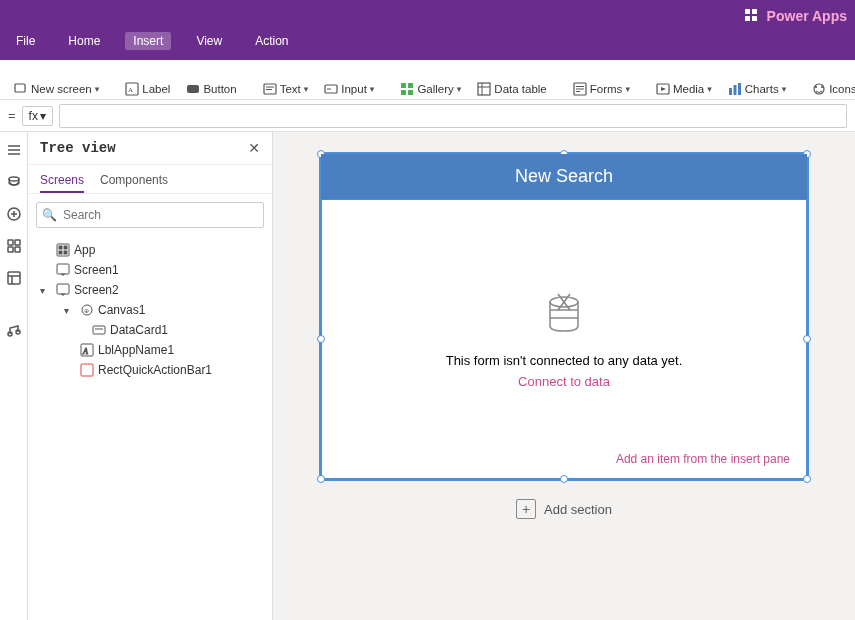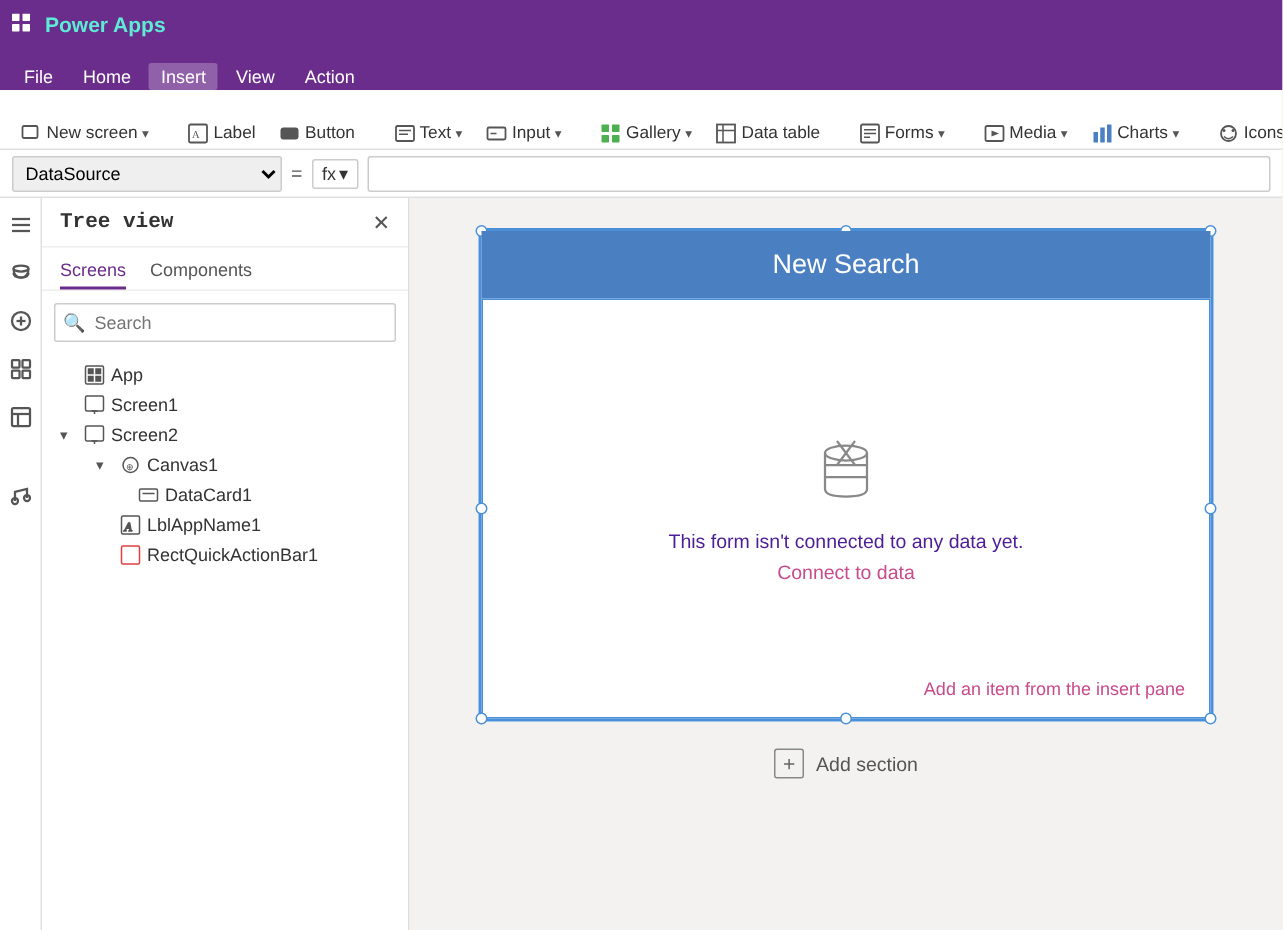--- a/index.html
+++ b/index.html
@@ -5,34 +5,35 @@
     * { box-sizing: border-box; margin: 0; padding: 0; }
     body { font-family: 'Segoe UI', sans-serif; font-size: 13px; background: #f3f2f1; overflow: hidden; width: 855px; height: 620px; }
 
     
     #title-bar {
       display: flex;
       align-items: center;
       background: #6b2d8b;
       height: 32px;
       padding: 0 8px;
-      color: #5eead4;
+      color: #f9a8d4;
+      justify-content: flex-end;
     }
     #title-bar .app-grid-icon { margin-right: 8px; display: flex; align-items: center; }
     #title-bar .app-name { font-size: 14px; font-weight: 600; }
 
     
     #menu-bar {
       display: flex;
-      align-items: flex-end;
+      align-items: flex-start;
       background: #6b2d8b;
       height: 28px;
       padding: 0 8px;
       color: white;
-      gap: 4px;
+      gap: 17px;
     }
     .menu-item {
       padding: 2px 8px;
       cursor: pointer;
       border-radius: 2px;
       font-size: 12px;
       color: white;
     }
     .menu-item.active { background: rgba(255,255,255,0.25); font-weight: 500; }
 
@@ -236,21 +237,21 @@
       justify-content: center;
       padding: 40px 20px;
       position: relative;
       border: 1.5px solid #4a90d9;
       margin: 0;
     }
     .db-icon-area {
       margin-bottom: 12px;
     }
     .no-data-text {
-      color: #4c1d95;
+      color: #000000;
       font-size: 13px;
       text-align: center;
       margin-bottom: 6px;
     }
     .connect-link {
       color: #c84b8c;
       font-size: 13px;
       cursor: pointer;
       text-align: center;
     }
@@ -427,23 +428,20 @@
       <circle cx="4" cy="5" r="1" fill="#555"></circle>
       <circle cx="10" cy="5" r="1" fill="#555"></circle>
       <path d="M4 9 Q7 12 10 9" fill="none" stroke="#555" stroke-width="1"></path>
     </svg>
     <span>Icons</span>
 
   </button>
 </div>
 
 <div id="formula-bar">
-  <select>
-    <option>DataSource</option>
-  </select>
   <span class="equals">=</span>
   <button class="fx-btn">
     <span>fx</span>
     <span>▾</span>
   </button>
   <input type="text" class="formula-input" value="" style="">
 </div>
 
 <div id="main-layout">
 

